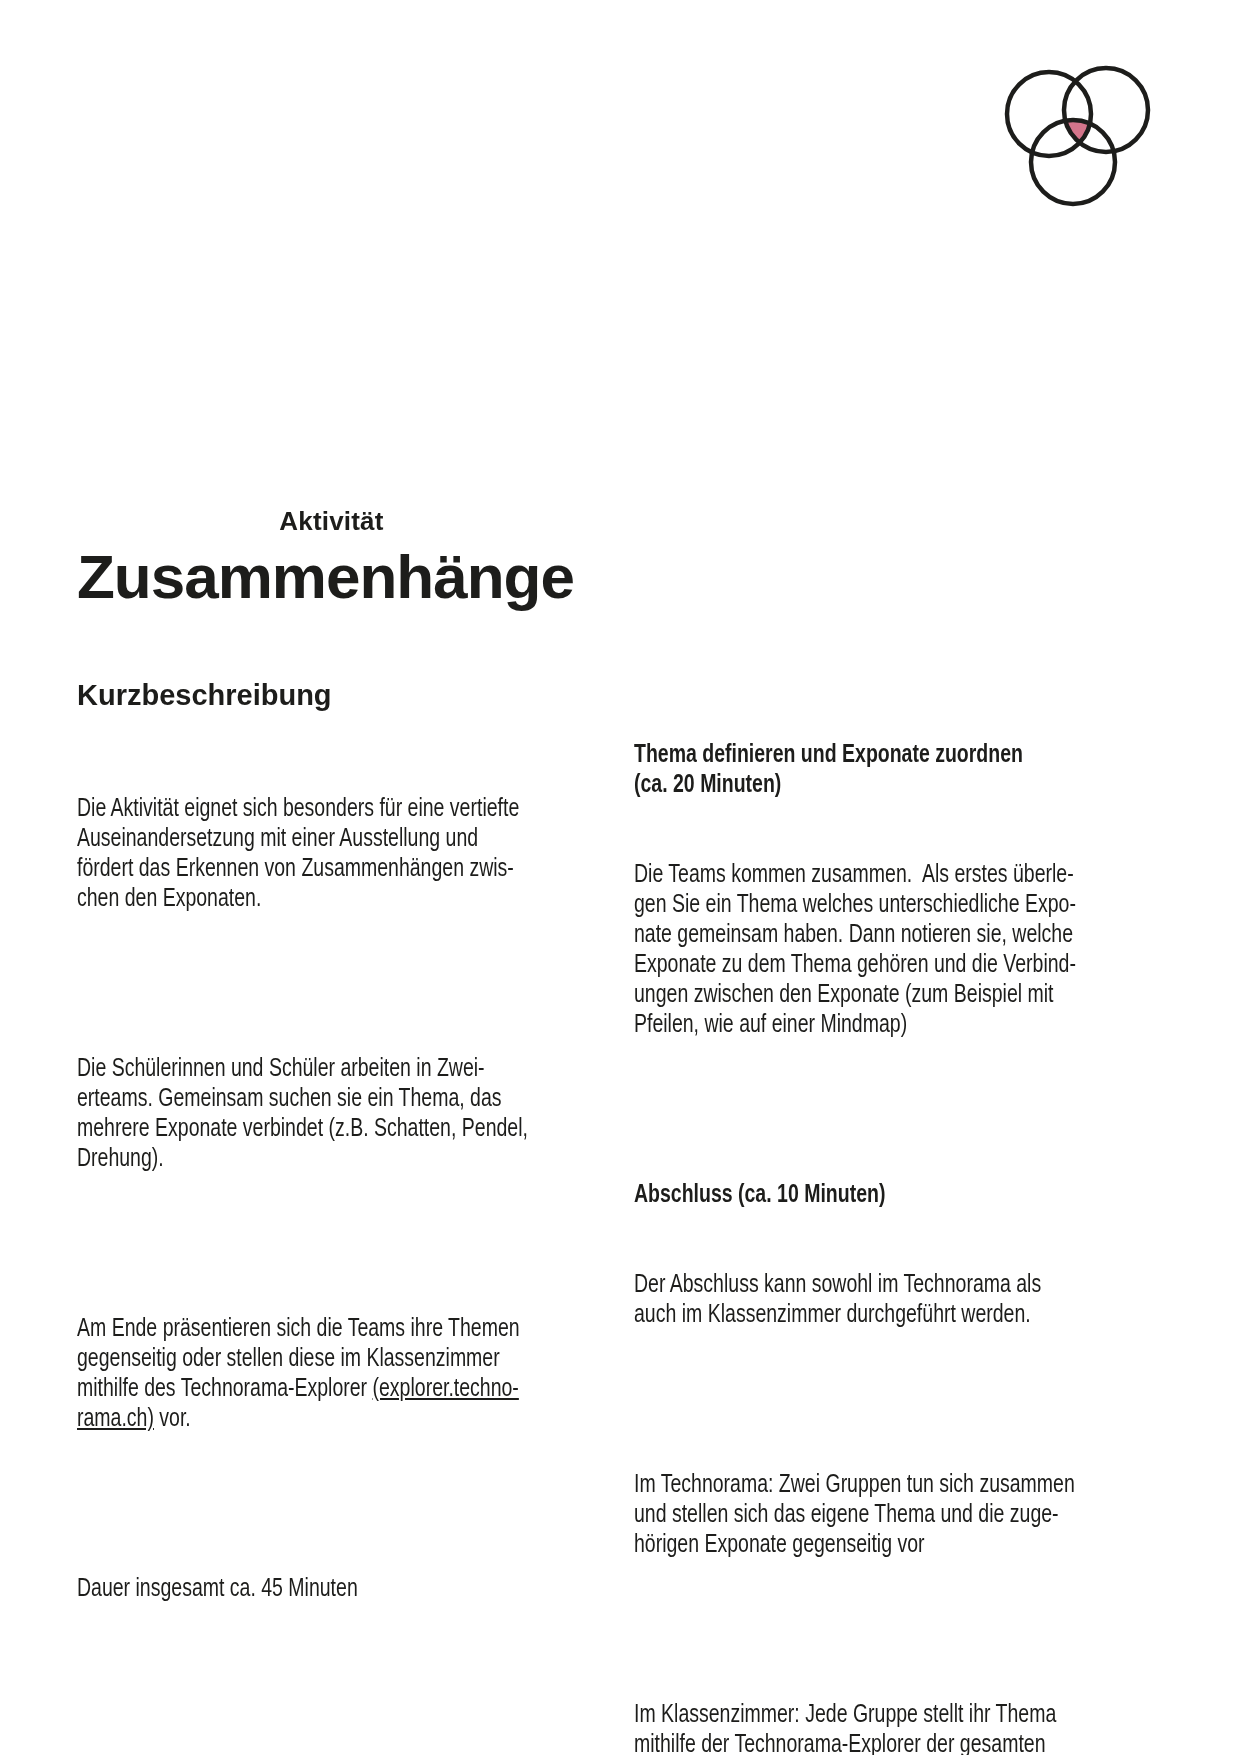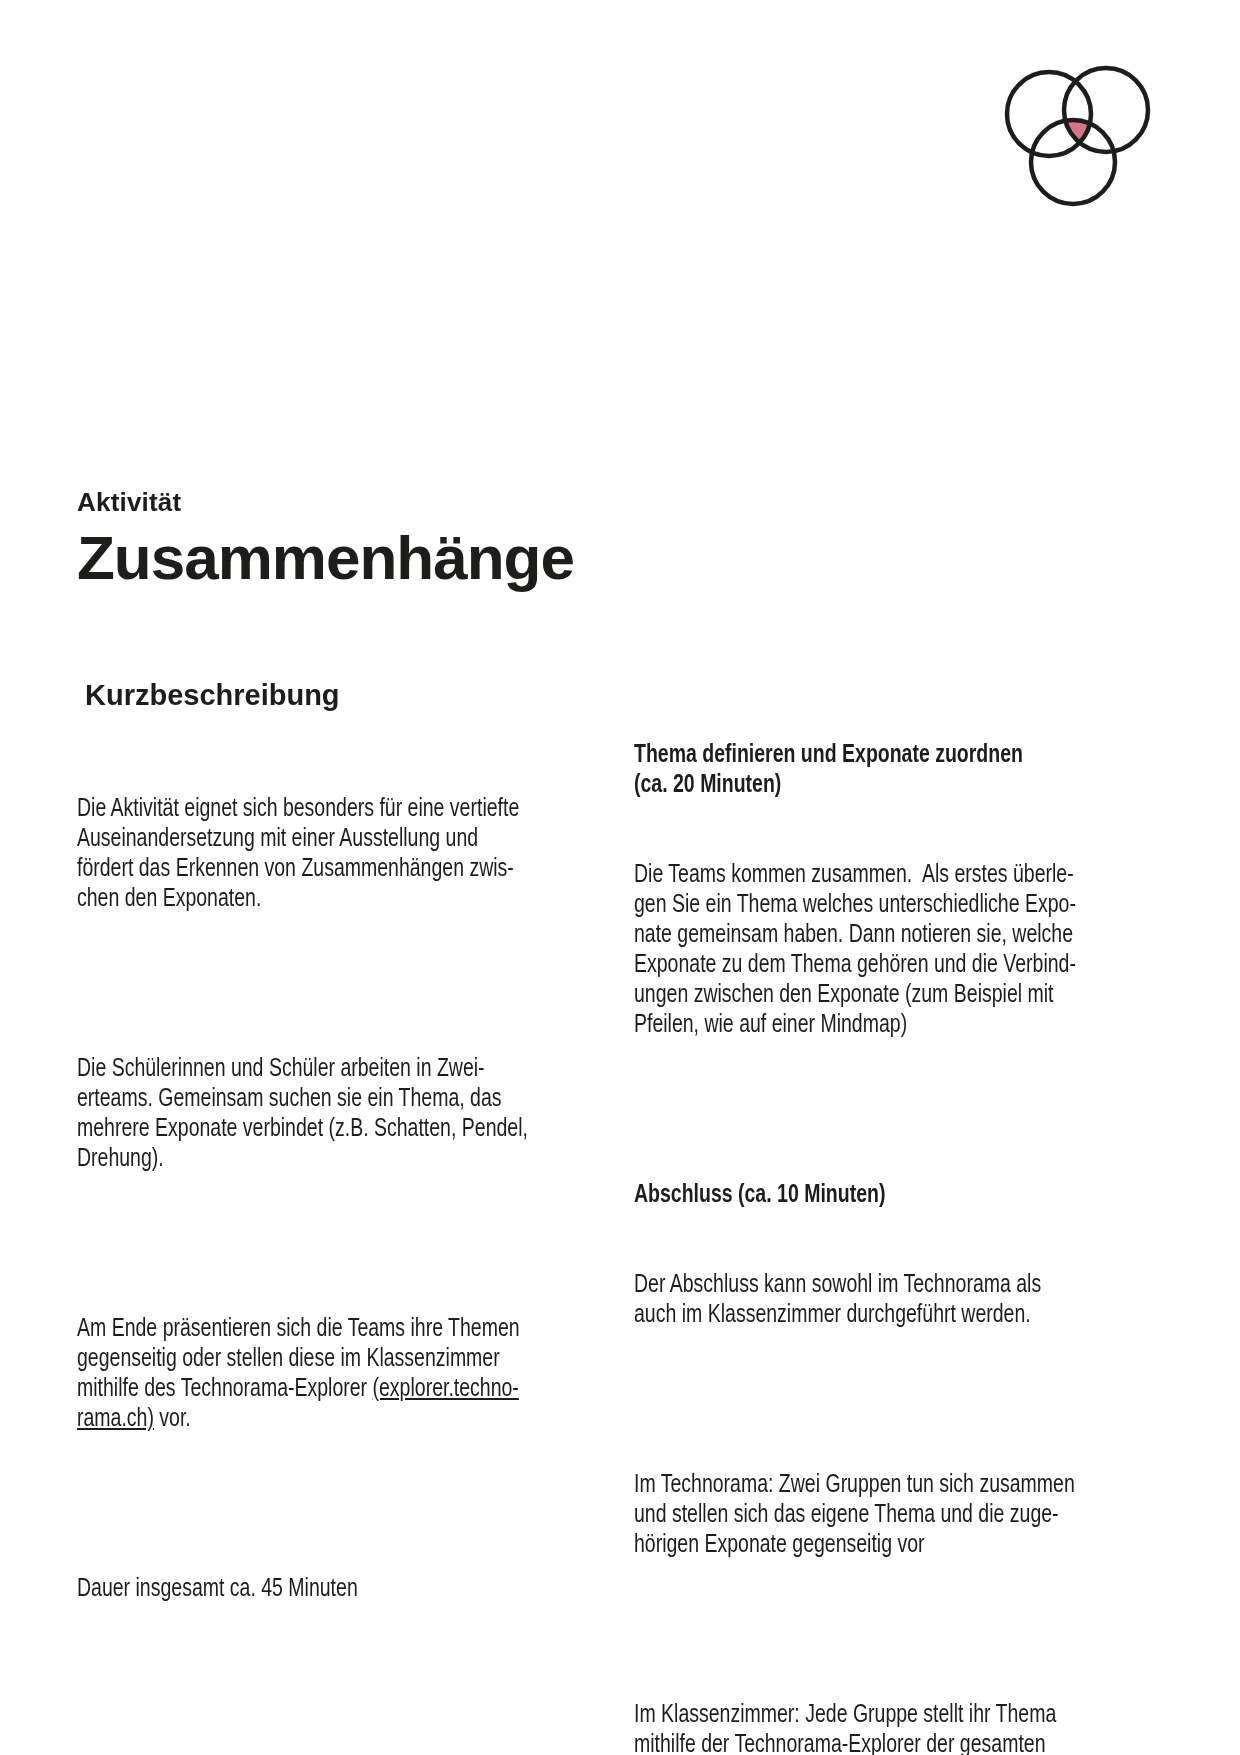--- a/index.html
+++ b/index.html
@@ -19,21 +19,21 @@
   .logo {
     position: absolute;
     left: 1001px;
     top: 64px;
     width: 152px;
     height: 148px;
   }
   .logo svg { display: block; width: 100%; height: 100%; }
 
   
-  .doc-header { position: absolute; left: 77px; top: 487px; }
+  .doc-header { position: absolute; left: 77px; top: 506px; text-align: center; }
   .eyebrow {
     font-size: 26px;
     line-height: 30px;
     font-weight: bold;
     letter-spacing: 0.2px;
   }
   .title {
     margin: 9px 12px 0 0;
     font-size: 62px;
     line-height: 64px;
@@ -46,21 +46,21 @@
   .col-left  { left: 77px;  width: 540px; }
   .col-right { left: 634px; width: 540px; }
 
   h2.section {
     font-size: 29px;
     line-height: 34px;
     font-weight: bold;
     margin: 24px 0 12px 0;
     letter-spacing: 0;
   }
-  h2.section.first { margin-top: 6px; margin-left: 8px; }
+  h2.section.first { margin-top: 6px; }
 
   
   .textblock {
     font-size: 25px;
     line-height: 30px;
     white-space: pre;
     transform: scaleX(0.78);
     transform-origin: 0 0;
     margin: 20px 0;
   }

